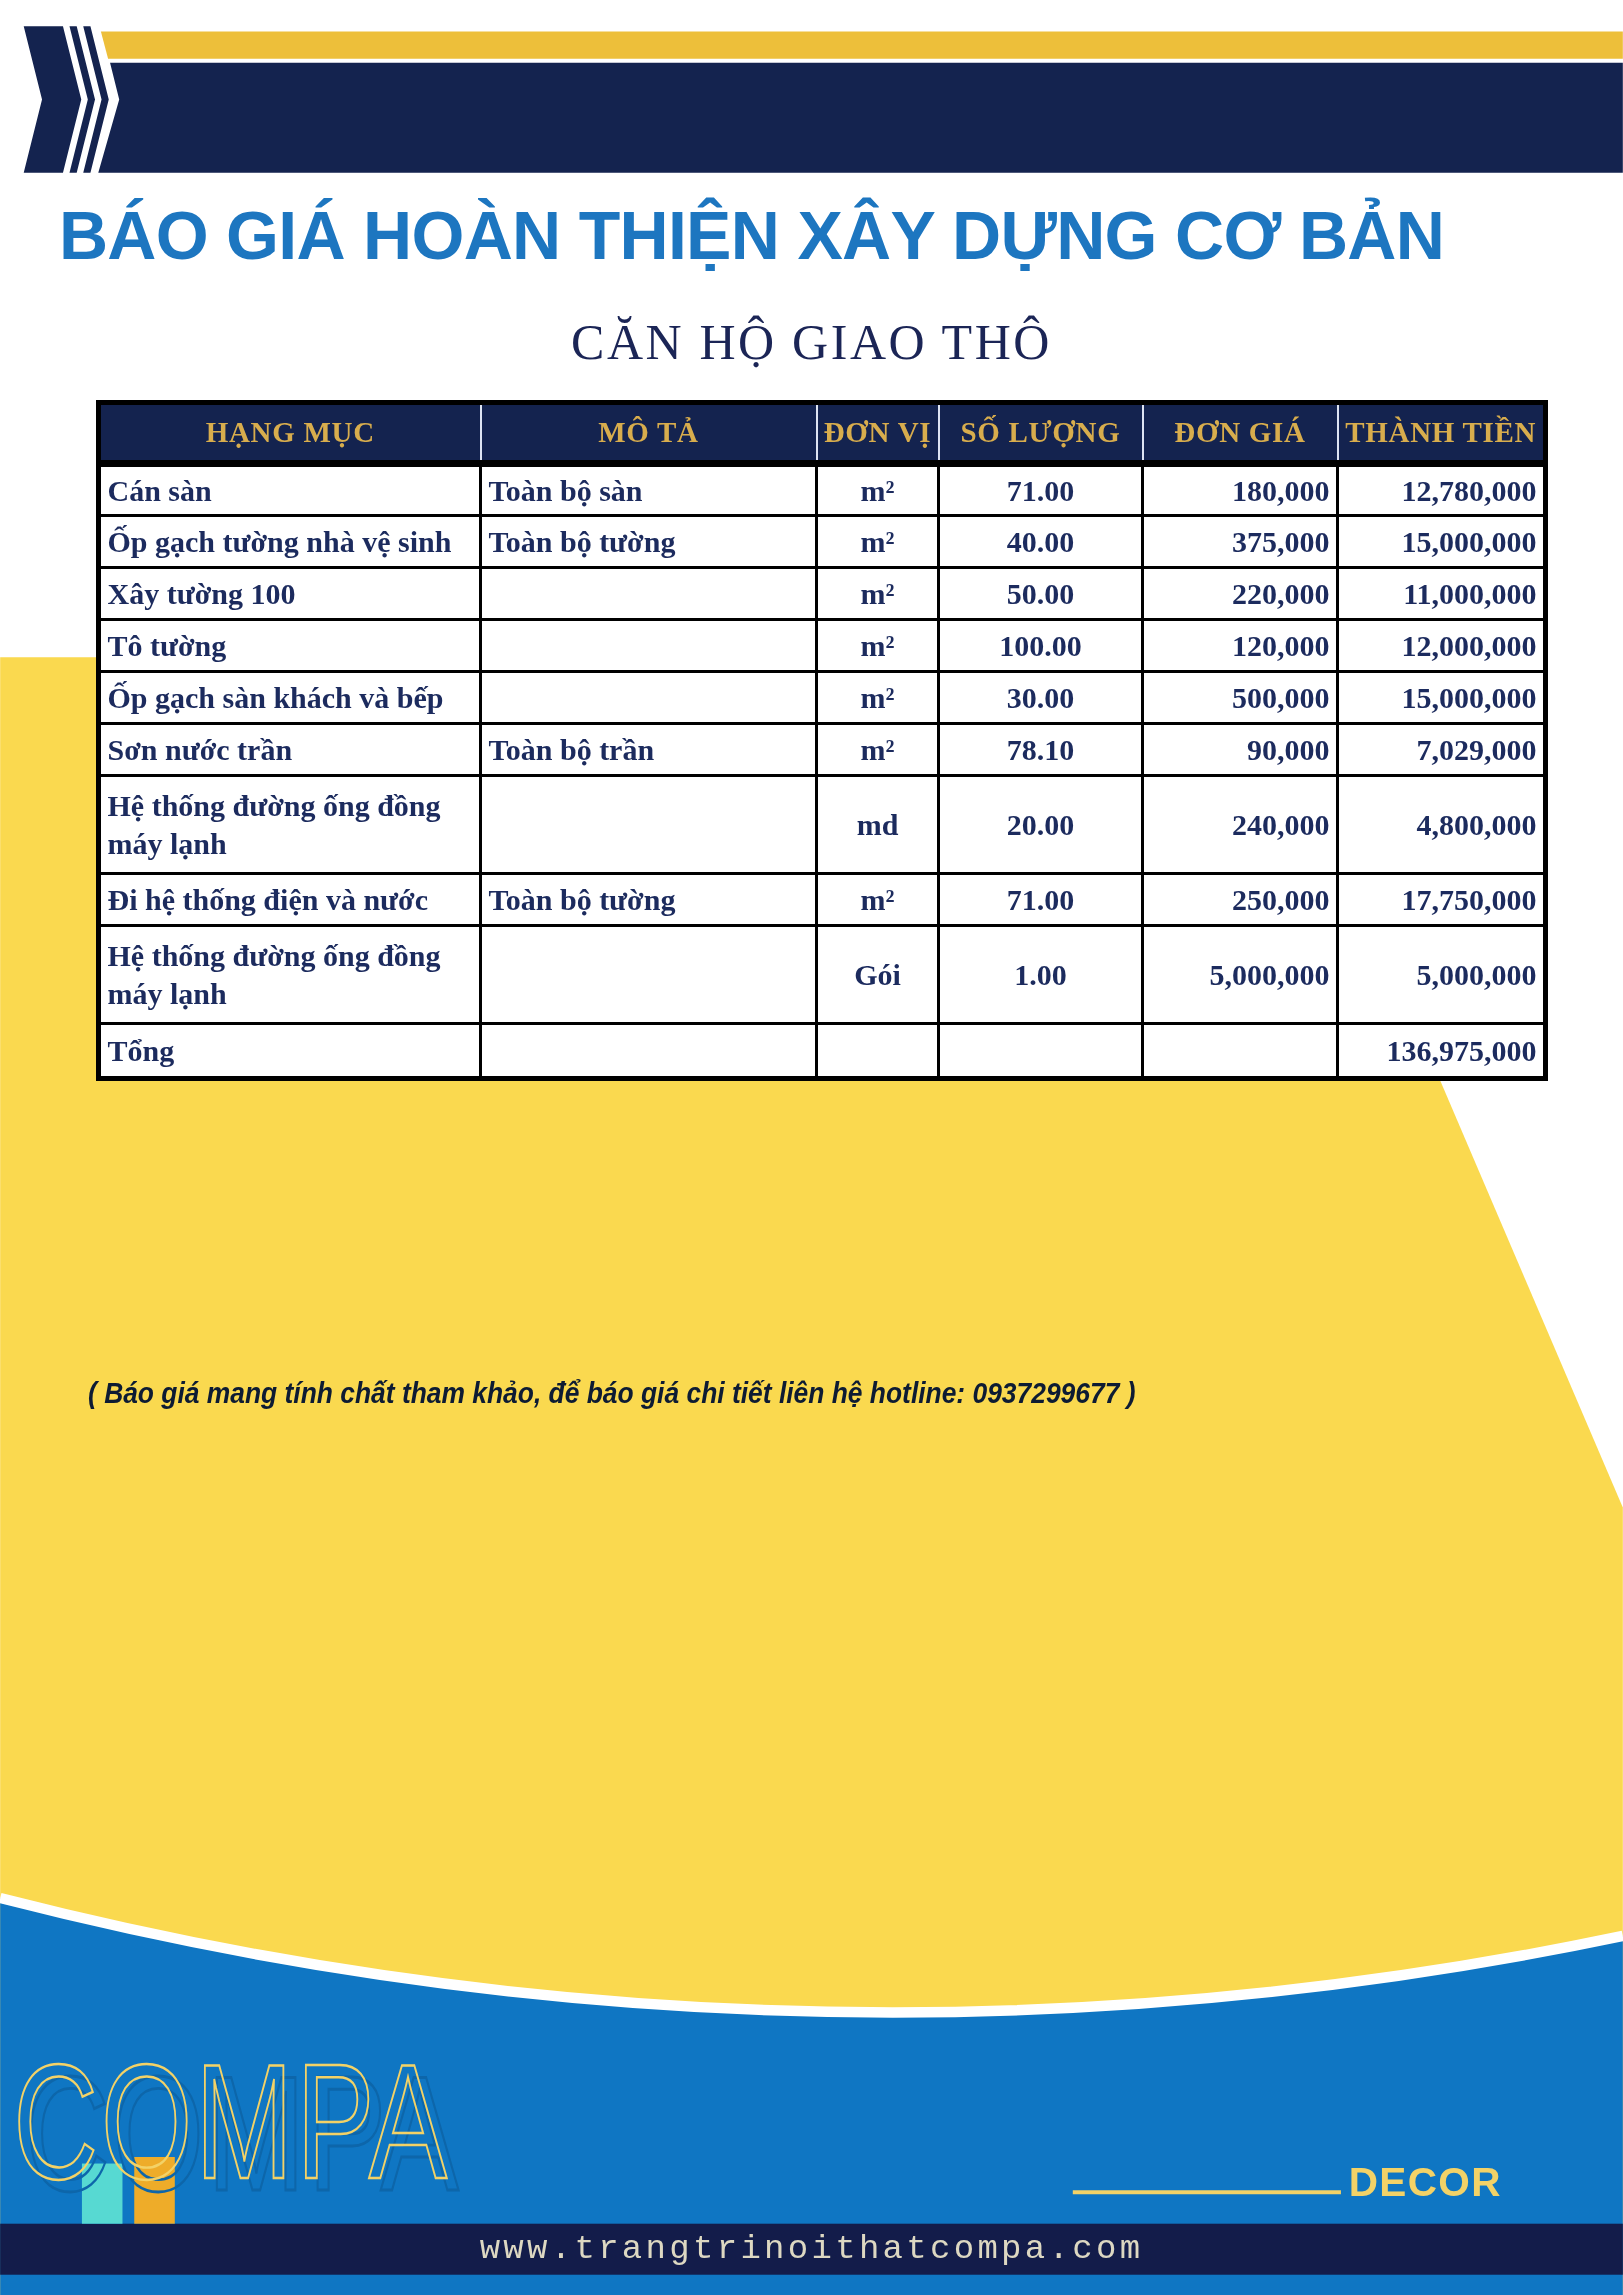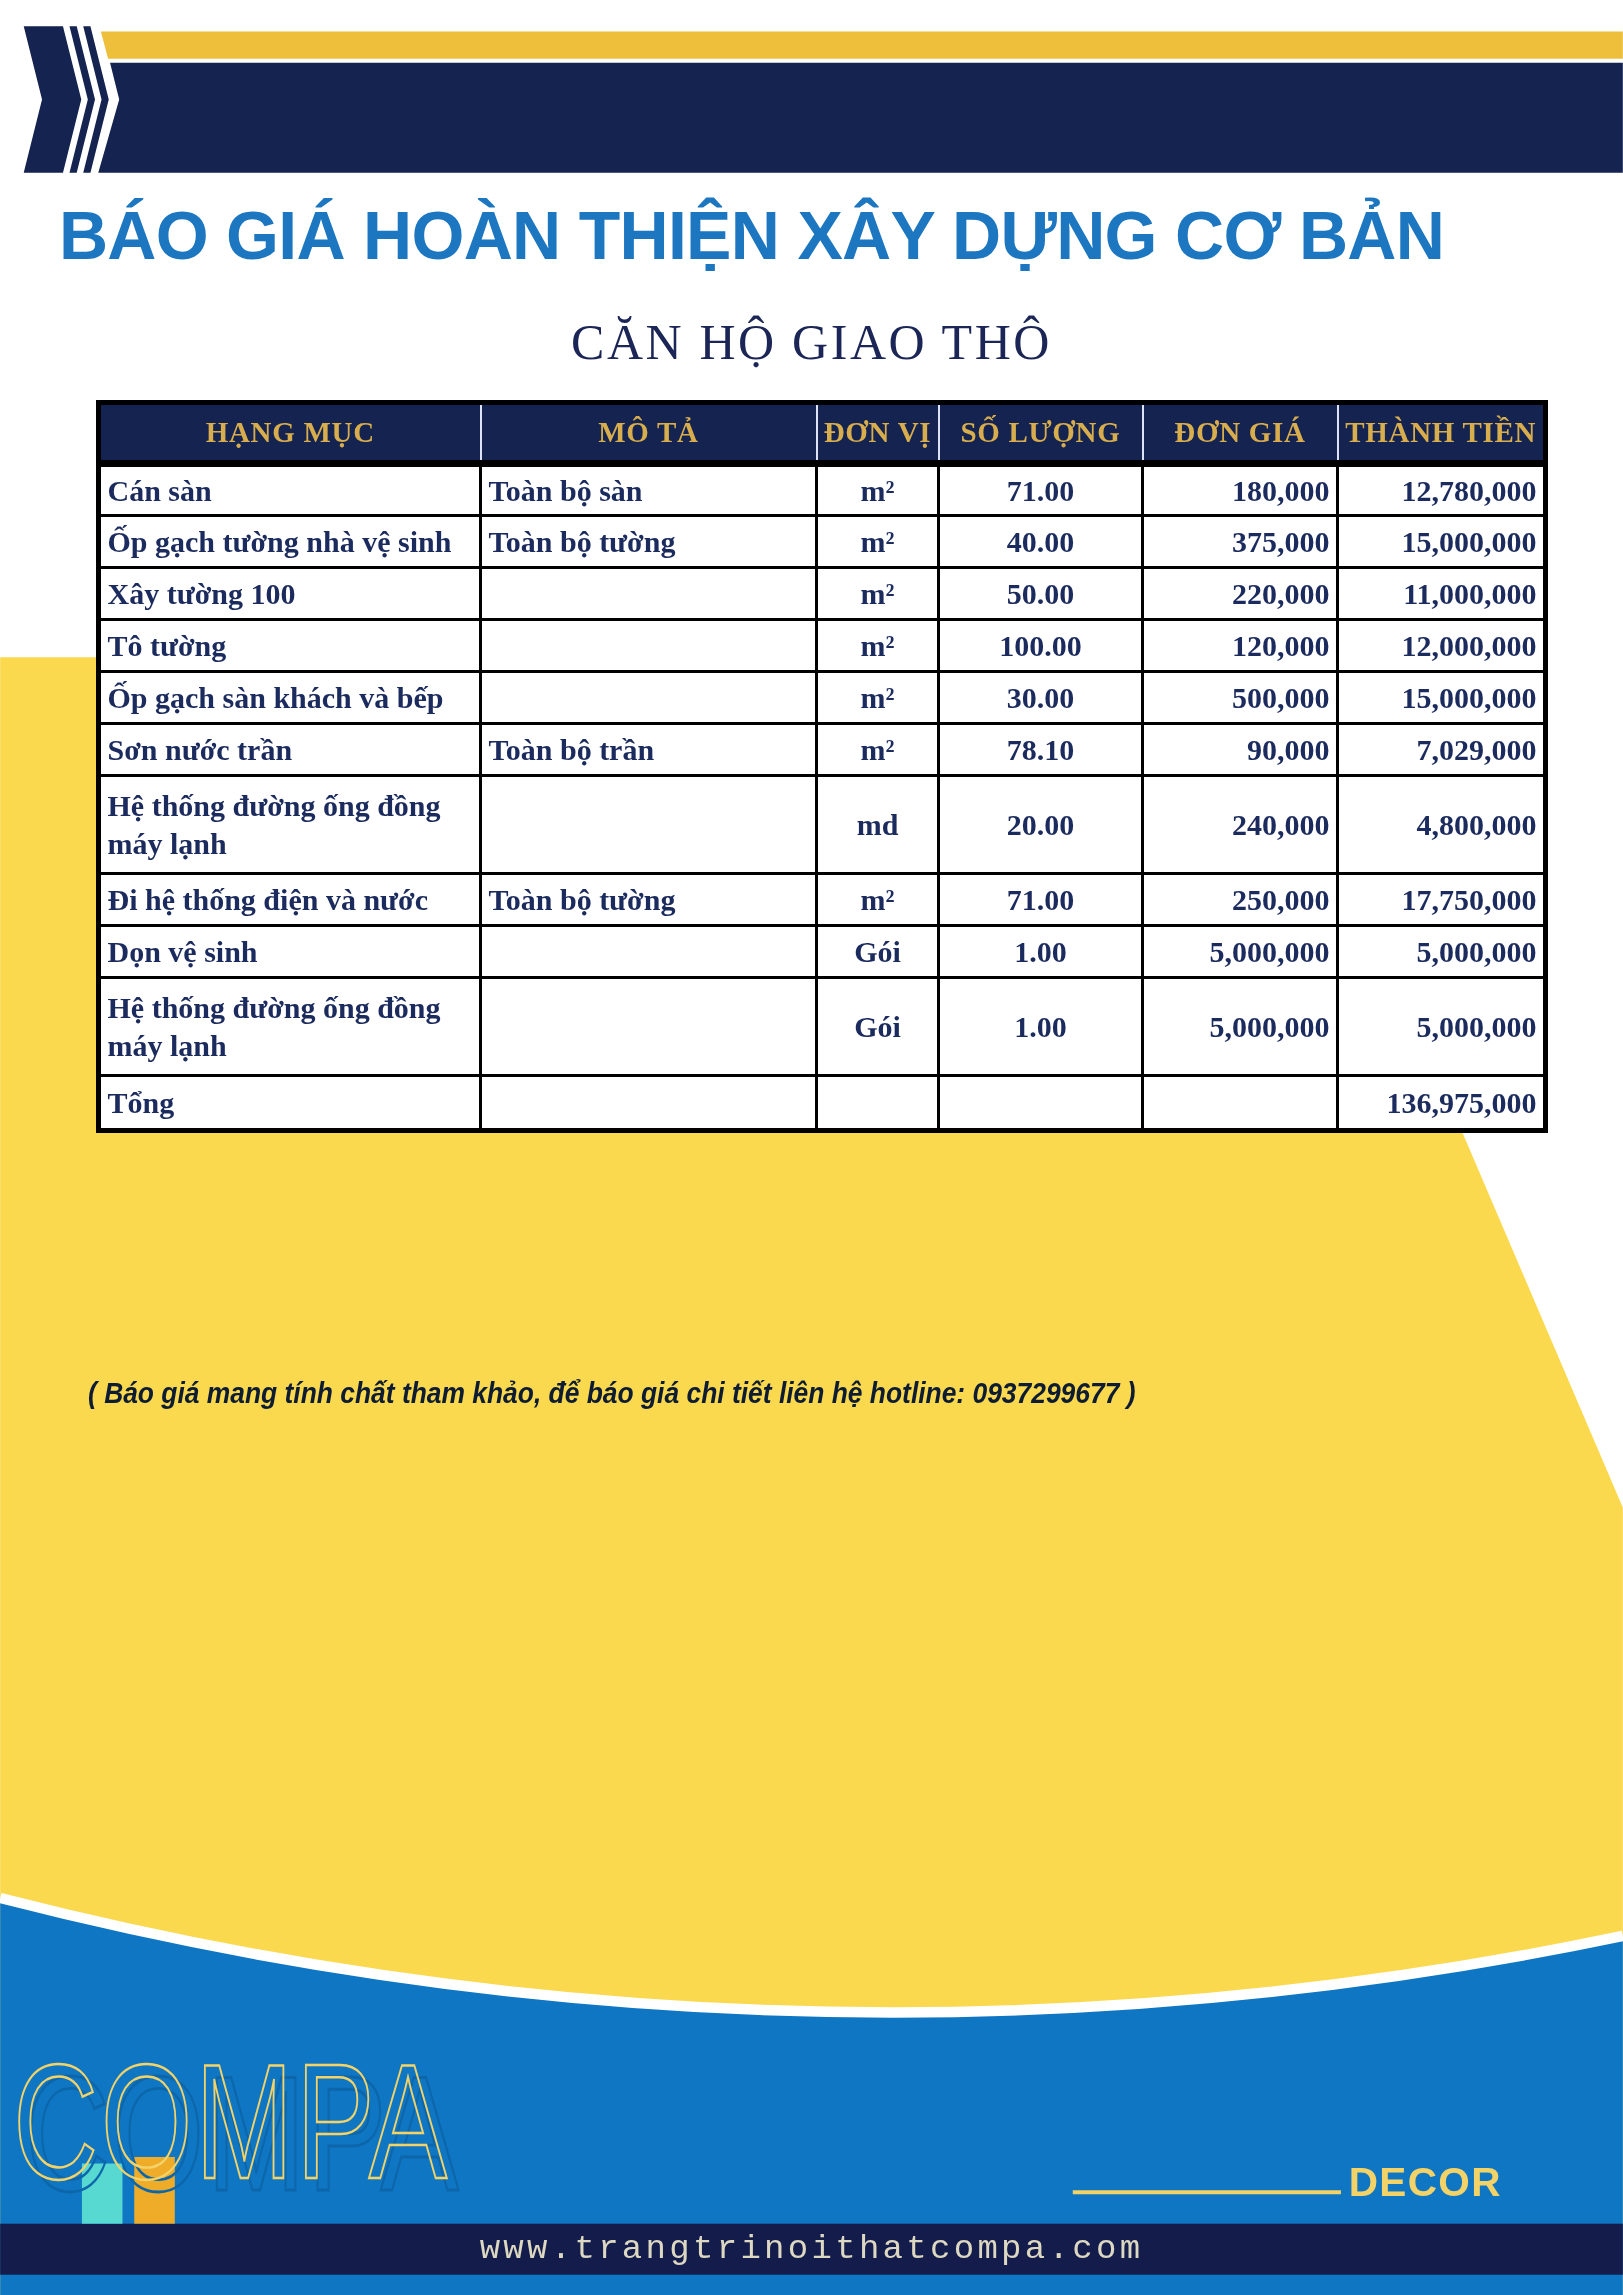--- a/index.html
+++ b/index.html
@@ -183,28 +183,20 @@
         <td class="cell-total cell-steel">4,800,000</td>
       </tr>
       <tr class="r-normal">
         <td class="cell-item">Đi hệ thống điện và nước</td>
         <td class="cell-desc">Toàn bộ tường</td>
         <td class="cell-unit">m²</td>
         <td class="cell-qty">71.00</td>
         <td class="cell-price">250,000</td>
         <td class="cell-total cell-cyan">17,750,000</td>
       </tr>
-      <tr class="r-normal">
-        <td class="cell-item">Dọn vệ sinh</td>
-        <td class="cell-desc"></td>
-        <td class="cell-unit">Gói</td>
-        <td class="cell-qty">1.00</td>
-        <td class="cell-price">5,000,000</td>
-        <td class="cell-total cell-steel">5,000,000</td>
-      </tr>
       <tr class="r-tall">
         <td class="cell-item">Hệ thống đường ống đồng máy lạnh</td>
         <td class="cell-desc"></td>
         <td class="cell-unit">Gói</td>
         <td class="cell-qty">1.00</td>
         <td class="cell-price">5,000,000</td>
         <td class="cell-total cell-cyan">5,000,000</td>
       </tr>
     </tbody>
   <tbody>

